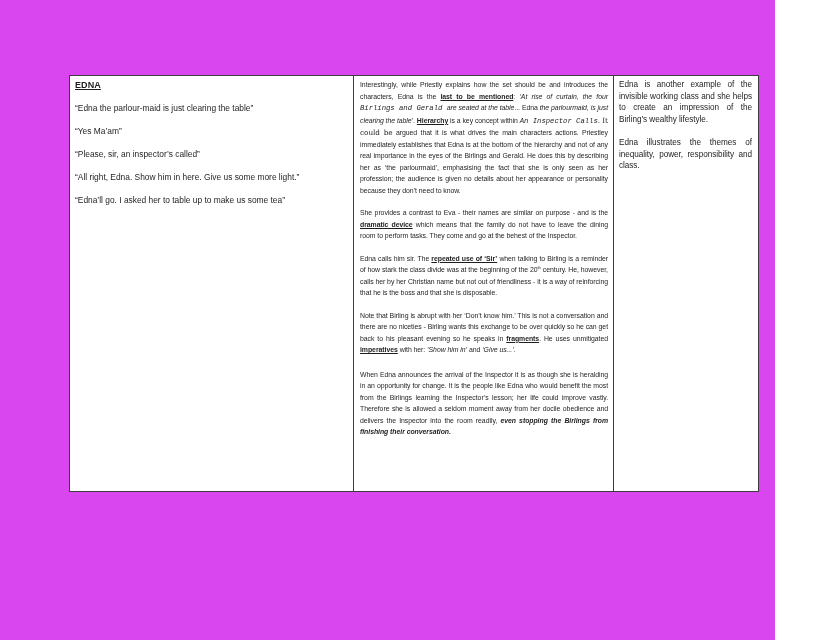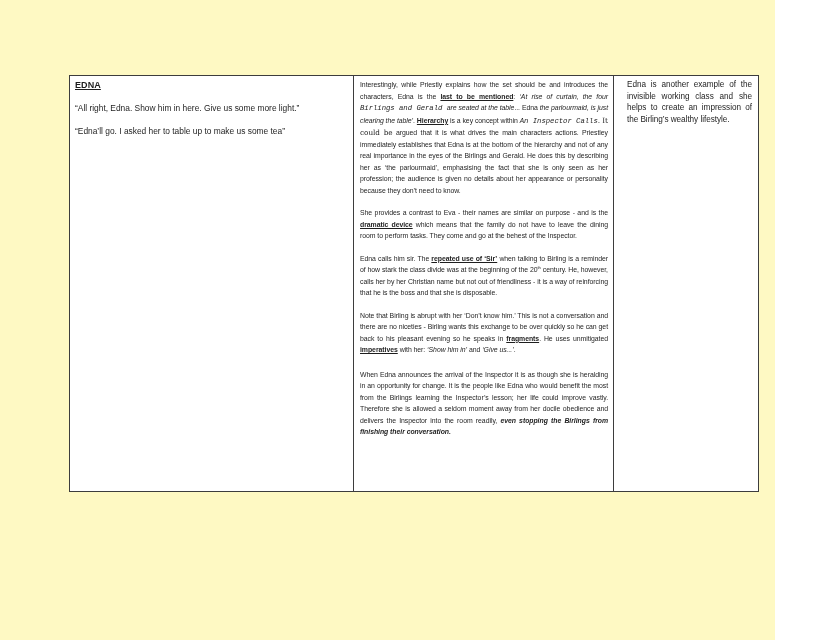--- a/index.html
+++ b/index.html
@@ -3,21 +3,21 @@
 <meta charset="utf-8">
 <style>
   html, body {
     margin: 0; padding: 0;
     width: 828px; height: 640px;
     background: #ffffff;
     font-family: "Liberation Sans", sans-serif;
     color: #1e1e1e;
     -webkit-font-smoothing: antialiased;
   }
-  .page { position: relative; width: 775px; height: 640px; background: #fef9c3; overflow: hidden; }
+  .page { position: relative; width: 775px; height: 640px; background: #d946ef; overflow: hidden; }
 
   .doc-table {
     position: absolute; left: 69px; top: 75px;
     width: 690px; height: 417px;
     display: flex;
     border: 1px solid #3d3d3d;
     box-sizing: border-box;
     background: #ffffff;
   }
   .col { box-sizing: border-box; overflow: hidden; }
@@ -48,48 +48,52 @@
   .para:last-child { margin-bottom: 0; }
   .para.gap-lg { margin-top: 13px; }
 
   .col-summary {
     flex: 1;
     padding: 3px 6px 3px 5px;
     font-size: 8.2px; letter-spacing: -0.05px;
     line-height: 11.5px;
     text-align: justify;
   }
-  .col-summary .para { margin: 0 0 12px 8px; }
+  .col-summary .para { margin: 0 0 12px 0; }
 
   
   .r-bu { font-weight: 700; text-decoration: underline; }
   .r-i  { font-style: italic; }
   .r-bi { font-weight: 700; font-style: italic; }
   .r-si { font-style: italic; font-family: Liberation Mono, monospace; font-size: 1.06em; }
   .r-s  { font-family: "DejaVu Serif", serif; font-size: 1.06em; }
   .para sup { font-size: 0.62em; line-height: 0; }
 </style>
 </head>
 <body>
 
 <div class="page">
   <div class="doc-table">
 
     <div class="col col-quotes">
       <div class="heading">EDNA</div>
+      <p class="quote">“Edna the parlour-maid is just clearing the table”</p>
+      <p class="quote">“Yes Ma’am”</p>
+      <p class="quote">“Please, sir, an inspector’s called”</p>
       <p class="quote">“All right, Edna. Show him in here. Give us some more light.”</p>
       <p class="quote">“Edna’ll go. I asked her to table up to make us some tea”</p>
     </div>
 
     <div class="col col-analysis">
       <p class="para"><span>Interestingly, while Priestly explains how the set should be and introduces the characters, Edna is the </span><span class="r-bu">last to be mentioned</span><span>: </span><span class="r-i">‘At rise of curtain, the four </span><span class="r-si">Birlings and Gerald </span><span class="r-i">are seated at the table</span><span>... Edna </span><span class="r-i">the parlourmaid, is just clearing the table’</span><span>. </span><span class="r-bu">Hierarchy</span><span> is a key concept within </span><span class="r-si">An Inspector Calls</span><span class="r-s">. It could be</span><span> argued that it is what drives the main characters actions. Priestley immediately establishes that Edna is at the bottom of the hierarchy and not of any real importance in the eyes of the Birlings and Gerald. He does this by describing her as ‘the parlourmaid’, emphasising the fact that she is only seen as her profession; the audience is given no details about her appearance or personality because they don’t need to know.</span></p>
       <p class="para"><span>She provides a contrast to Eva - their names are similar on purpose - and is the </span><span class="r-bu">dramatic device</span><span> which means that the family do not have to leave the dining room to perform tasks. They come and go at the behest of the Inspector.</span></p>
       <p class="para"><span>Edna calls him sir. The </span><span class="r-bu">repeated use of ‘Sir’</span><span> when talking to Birling is a reminder of how stark the class divide was at the beginning of the 20</span><sup>th</sup><span> century. He, however, calls her by her Christian name but not out of friendliness - it is a way of reinforcing that he is the boss and that she is disposable.</span></p>
       <p class="para"><span>Note that Birling is abrupt with her ‘Don’t know him.’ This is not a conversation and there are no niceties - Birling wants this exchange to be over quickly so he can get back to his pleasant evening so he speaks in </span><span class="r-bu">fragments</span><span>. He uses unmitigated </span><span class="r-bu">imperatives</span><span> with her: </span><span class="r-i">‘Show him in’</span><span> and </span><span class="r-i">‘Give us...’</span><span>.</span></p>
       <p class="para gap-lg"><span>When Edna announces the arrival of the Inspector it is as though she is heralding in an opportunity for change. It is the people like Edna who would benefit the most from the Birlings learning the Inspector’s lesson; her life could improve vastly. Therefore she is allowed a seldom moment away from her docile obedience and delivers the Inspector into the room readily, </span><span class="r-bi">even stopping the Birlings from finishing their conversation.</span></p>
     </div>
 
     <div class="col col-summary">
       <p class="para">Edna is another example of the invisible working class and she helps to create an impression of the Birling’s wealthy lifestyle.</p>
+      <p class="para">Edna illustrates the themes of inequality, power, responsibility and class.</p>
     </div>
 
   </div>
 </div>
 
 </body></html>

